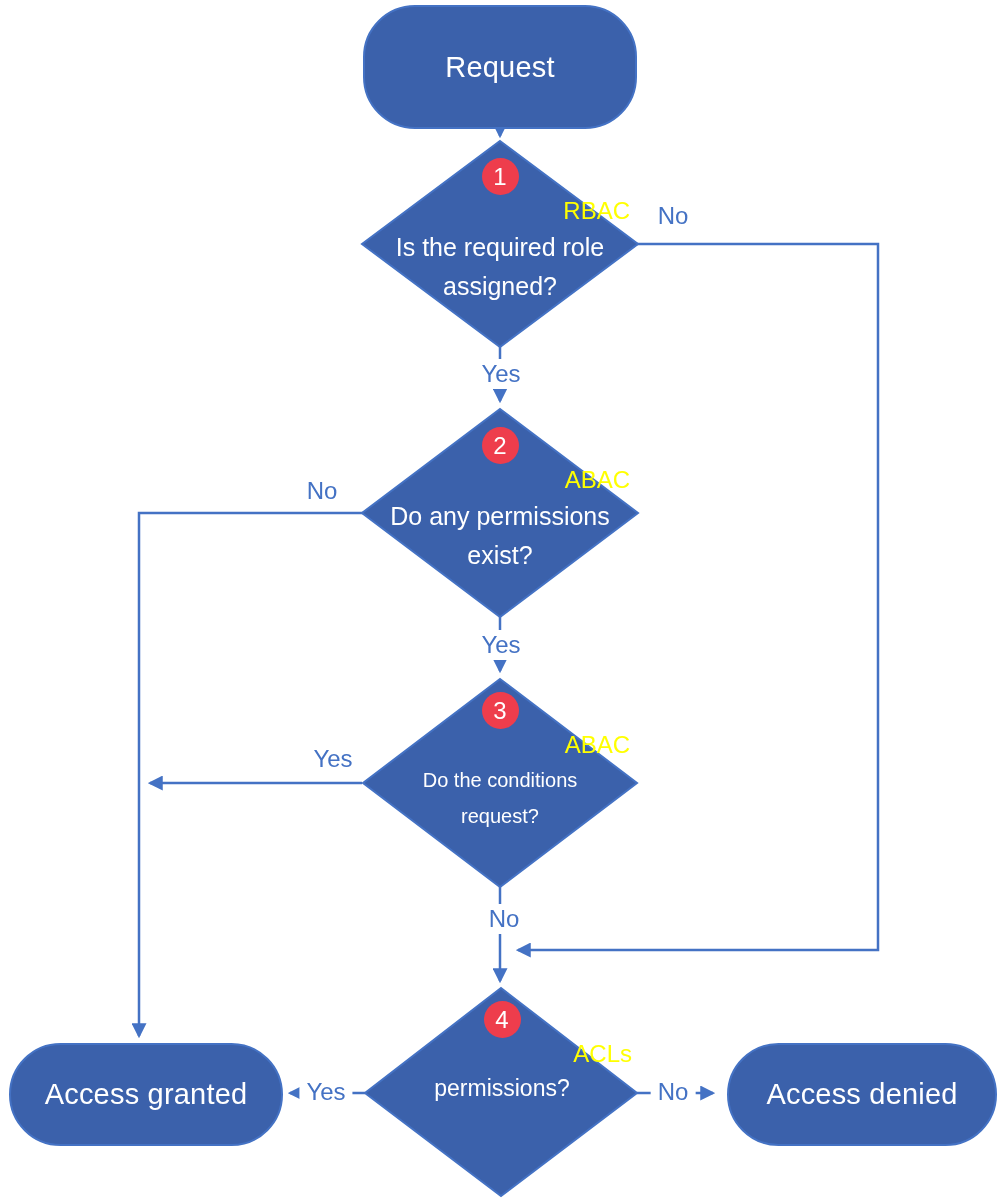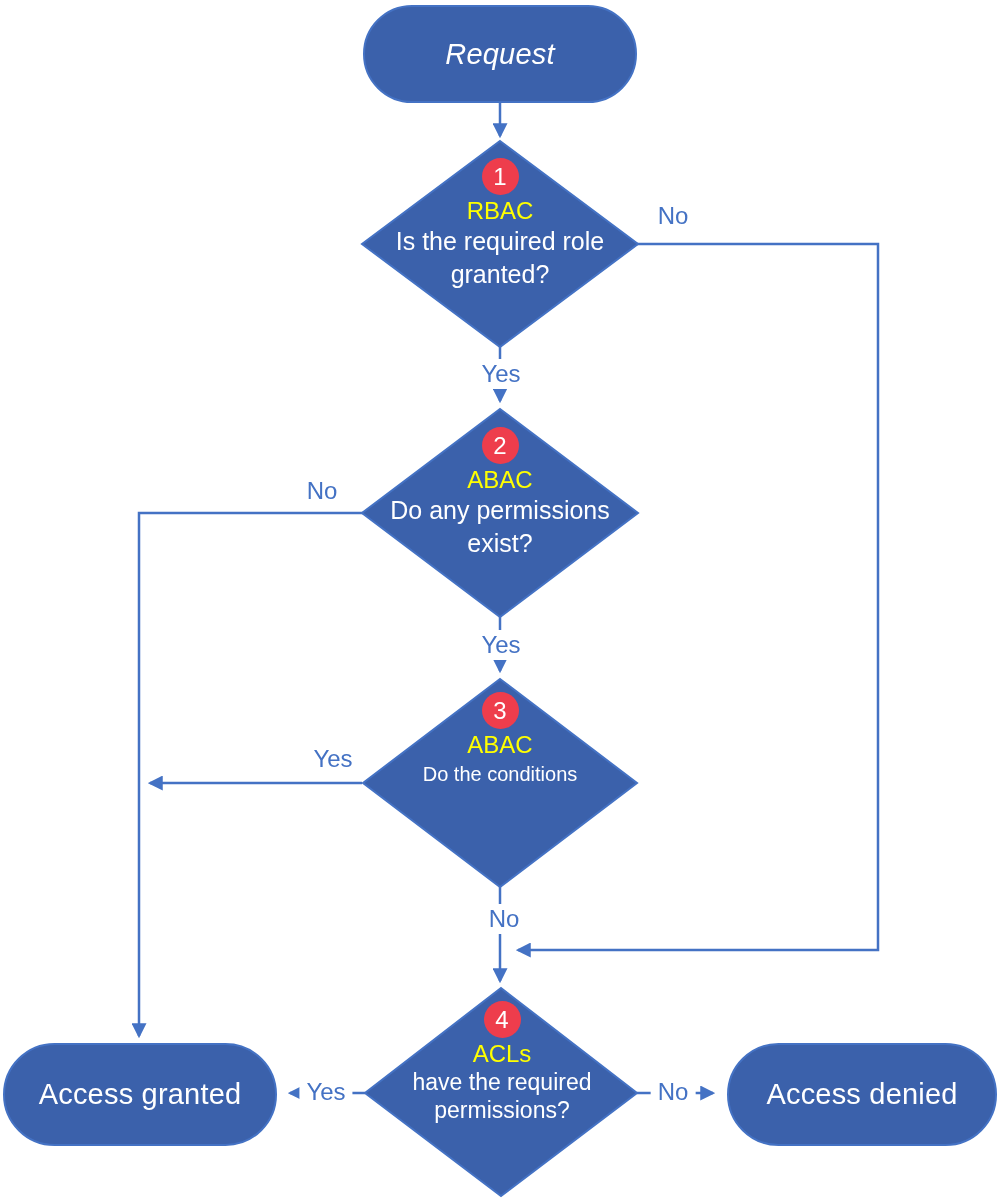--- a/index.html
+++ b/index.html
@@ -30,22 +30,22 @@
     display: flex;
     align-items: center;
     justify-content: center;
     box-sizing: border-box;
   }
   .stadium .label {
     color: #ffffff;
     font-size: 29px;
     letter-spacing: 0.2px;
   }
-  #node-request { left: 363px; top: 5px;    width: 274px; height: 98px; font-style: italic;  }
-  #node-granted { left: 3px;   top: 1043px; width: 274px; height: 103px; }
+  #node-request { left: 363px; top: 5px;    width: 274px; height: 124px;  }
+  #node-granted { left: 9px;   top: 1043px; width: 274px; height: 103px; }
   #node-denied  { left: 727px; top: 1043px; width: 270px; height: 103px; justify-content: center; }
 
   
   .decision-content {
     position: absolute;
     z-index: 3;
     width: 260px;
     text-align: center;
     pointer-events: none;
   }
@@ -57,25 +57,27 @@
     color: #ffffff;
     font-size: 24px;
     line-height: 37px;
     text-align: center;
   }
   .tag {
     color: #ffff00;
     font-size: 24px;
     line-height: 29px;
     margin-top: 1px;
+    text-align: right;
   }
   .qline {
     color: #ffffff;
     font-size: 25px;
     line-height: 33px;
+    margin-top: 6px;
   }
   .decision-content.small .qline {
     font-size: 23px;
     line-height: 28px;
   }
   .decision-content.mid .qline {
     font-size: 20px;
     line-height: 30px;
   }
   #dc1 { left: 370px; top: 158px;  }
@@ -136,40 +138,40 @@
   </svg>
 
   <div class="stadium" id="node-request">
     <span class="label">Request</span>
   </div>
 
   <div class="decision-content" id="dc1">
     <div class="badge">1</div>
     <div class="tag">RBAC</div>
     <div class="qline">Is the required role</div>
-    <div class="qline">granted?</div>
+    <div class="qline">assigned?</div>
   </div>
 
   <div class="decision-content" id="dc2">
     <div class="badge">2</div>
     <div class="tag">ABAC</div>
     <div class="qline">Do any permissions</div>
     <div class="qline">exist?</div>
   </div>
 
   <div class="decision-content mid" id="dc3">
     <div class="badge">3</div>
     <div class="tag">ABAC</div>
     <div class="qline">Do the conditions</div>
+    <div class="qline">request?</div>
   </div>
 
   <div class="decision-content small" id="dc4">
     <div class="badge">4</div>
     <div class="tag">ACLs</div>
-    <div class="qline">have the required</div>
     <div class="qline">permissions?</div>
   </div>
 
   <div class="stadium" id="node-granted">
     <span class="label">Access granted</span>
   </div>
   <div class="stadium" id="node-denied">
     <span class="label">Access denied</span>
   </div>
 

